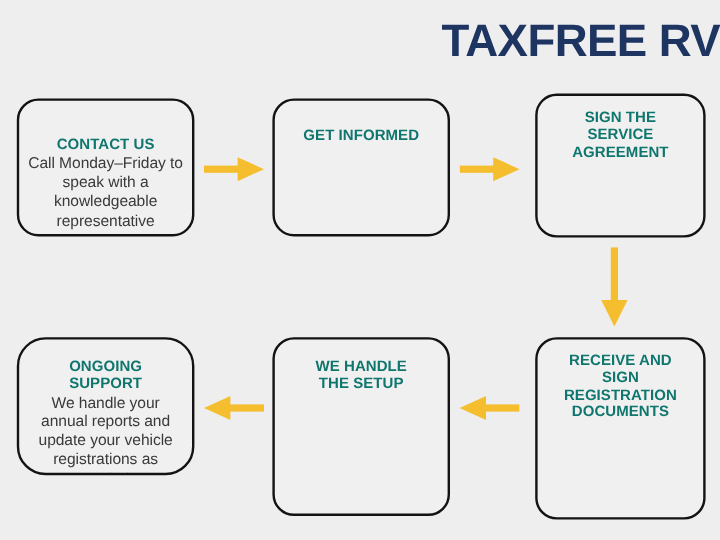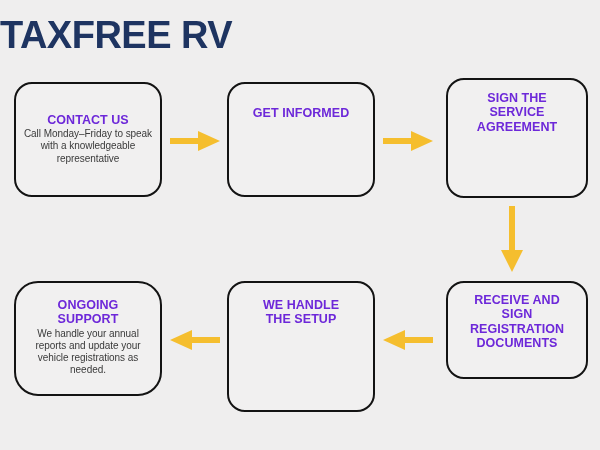--- a/index.html
+++ b/index.html
@@ -19,21 +19,21 @@
     height: 450px;
     background: #efeeee;
   }
 
   
   .title {
     position: absolute;
     left: 0;
     top: 16px;
     width: 600px;
-    text-align: left;
+    text-align: right;
     font-size: 38px;
     font-weight: bold;
     letter-spacing: -0.5px;
     color: #1e3461;
     line-height: 1.05;
   }
 
   
   .step-box {
     position: absolute;
@@ -43,42 +43,42 @@
     border-radius: 18px;
     padding: 6px 7px;
     display: flex;
     flex-direction: column;
     align-items: center;
     justify-content: flex-start;
     text-align: center;
     overflow: hidden;
   }
   .step-title {
-    color: #6d28d9;
+    color: #0f766e;
     font-weight: bold;
     font-size: 12.5px;
     line-height: 1.14;
     letter-spacing: 0.05px;
     margin: 0 0 1px 0;
     white-space: pre-line;
   }
   .step-body {
     color: #3a3a3a;
-    font-size: 10px;
+    font-size: 13px;
     line-height: 1.22;
     margin: 0;
     letter-spacing: -0.05px;
   }
 
   
   #box-contact-us        { left: 14px;  top: 82px;  width: 148px; height: 115px; }
   #box-get-informed      { left: 227px; top: 82px;  width: 148px; height: 115px; gap: 40px; }
   #box-sign-agreement    { left: 446px; top: 78px;  width: 142px; height: 120px; }
-  #box-receive-sign-docs { left: 446px; top: 281px; width: 142px; height: 98px; }
-  #box-we-handle-setup   { left: 227px; top: 281px; width: 148px; height: 131px; }
+  #box-receive-sign-docs { left: 446px; top: 281px; width: 142px; height: 152px; }
+  #box-we-handle-setup   { left: 227px; top: 281px; width: 148px; height: 149px; }
   #box-ongoing-support   { left: 14px;  top: 281px; width: 148px; height: 115px; border-radius: 24px; }
 
   #box-contact-us .step-title        { margin-top: 23px; }
   #box-get-informed .step-title      { margin-top: 16px; }
   #box-sign-agreement .step-title    { margin-top: 5px; }
   #box-receive-sign-docs .step-title { margin-top: 4px; }
   #box-we-handle-setup .step-title   { margin-top: 9px; }
   #box-ongoing-support .step-title   { margin-top: 9px; }
 
   

